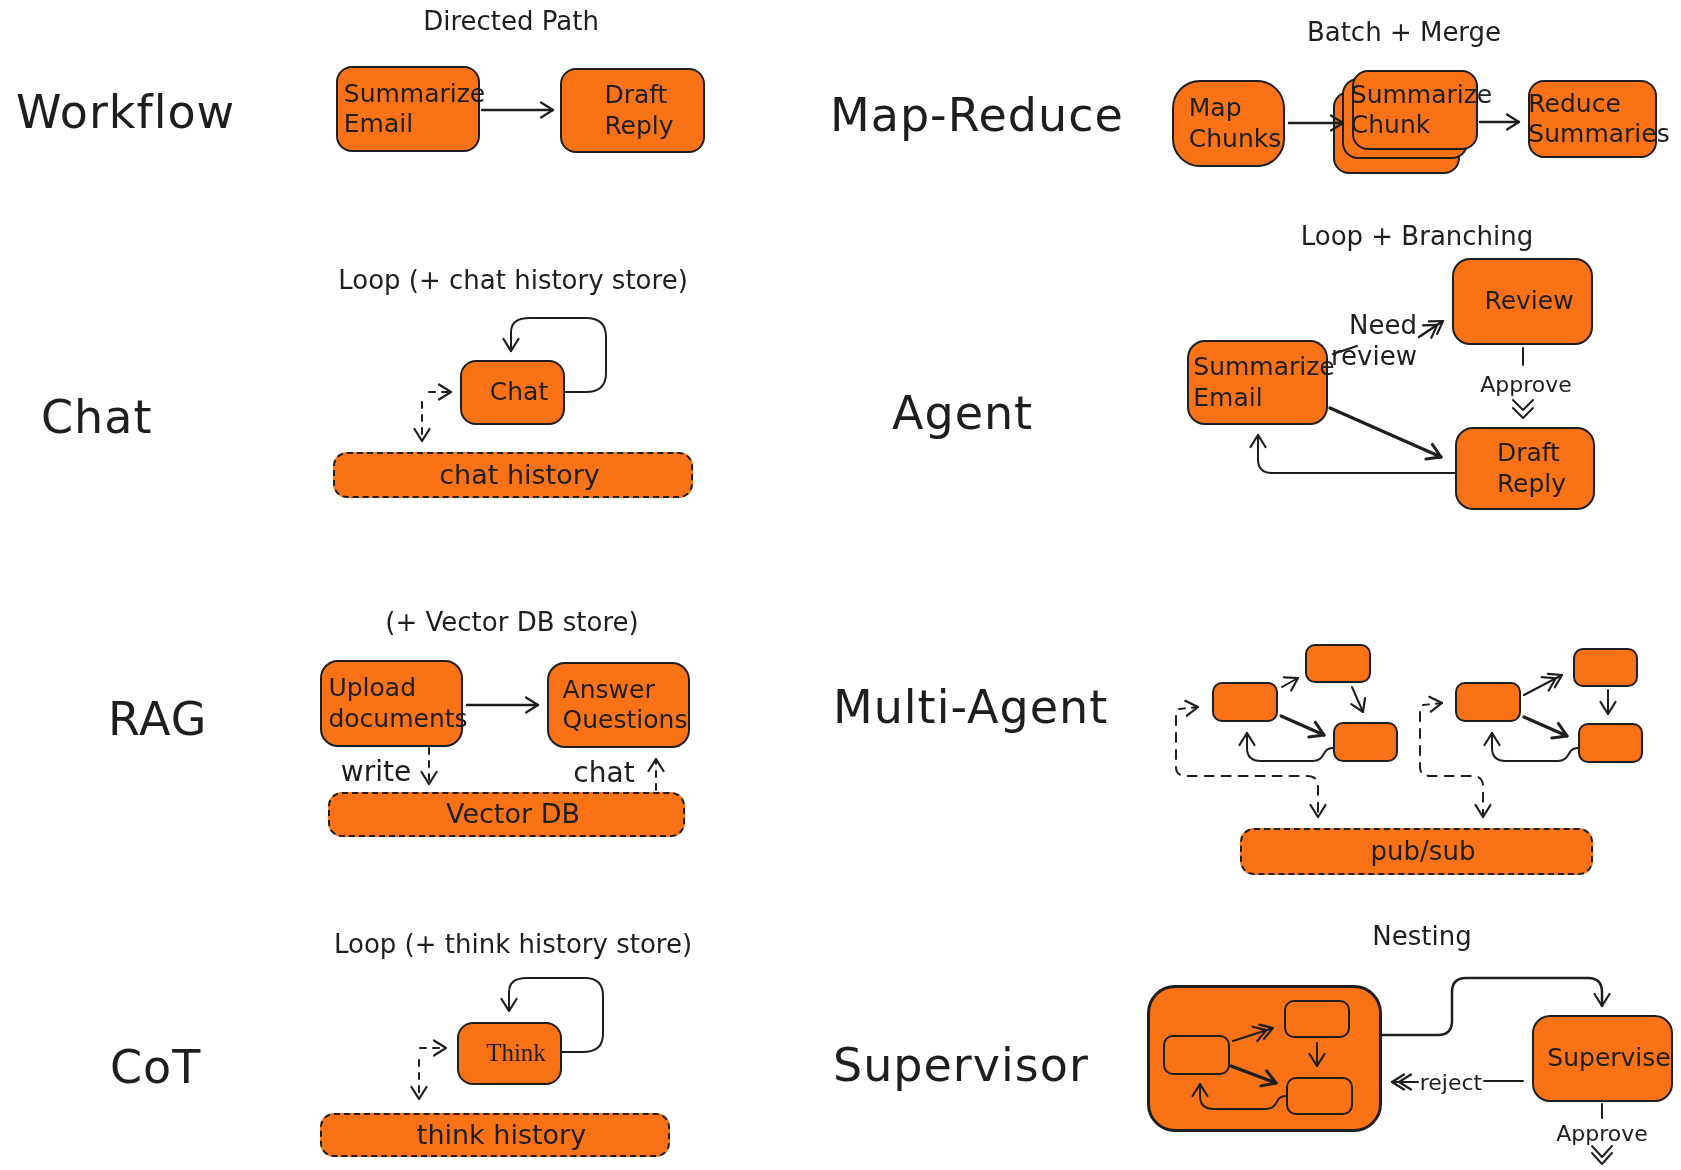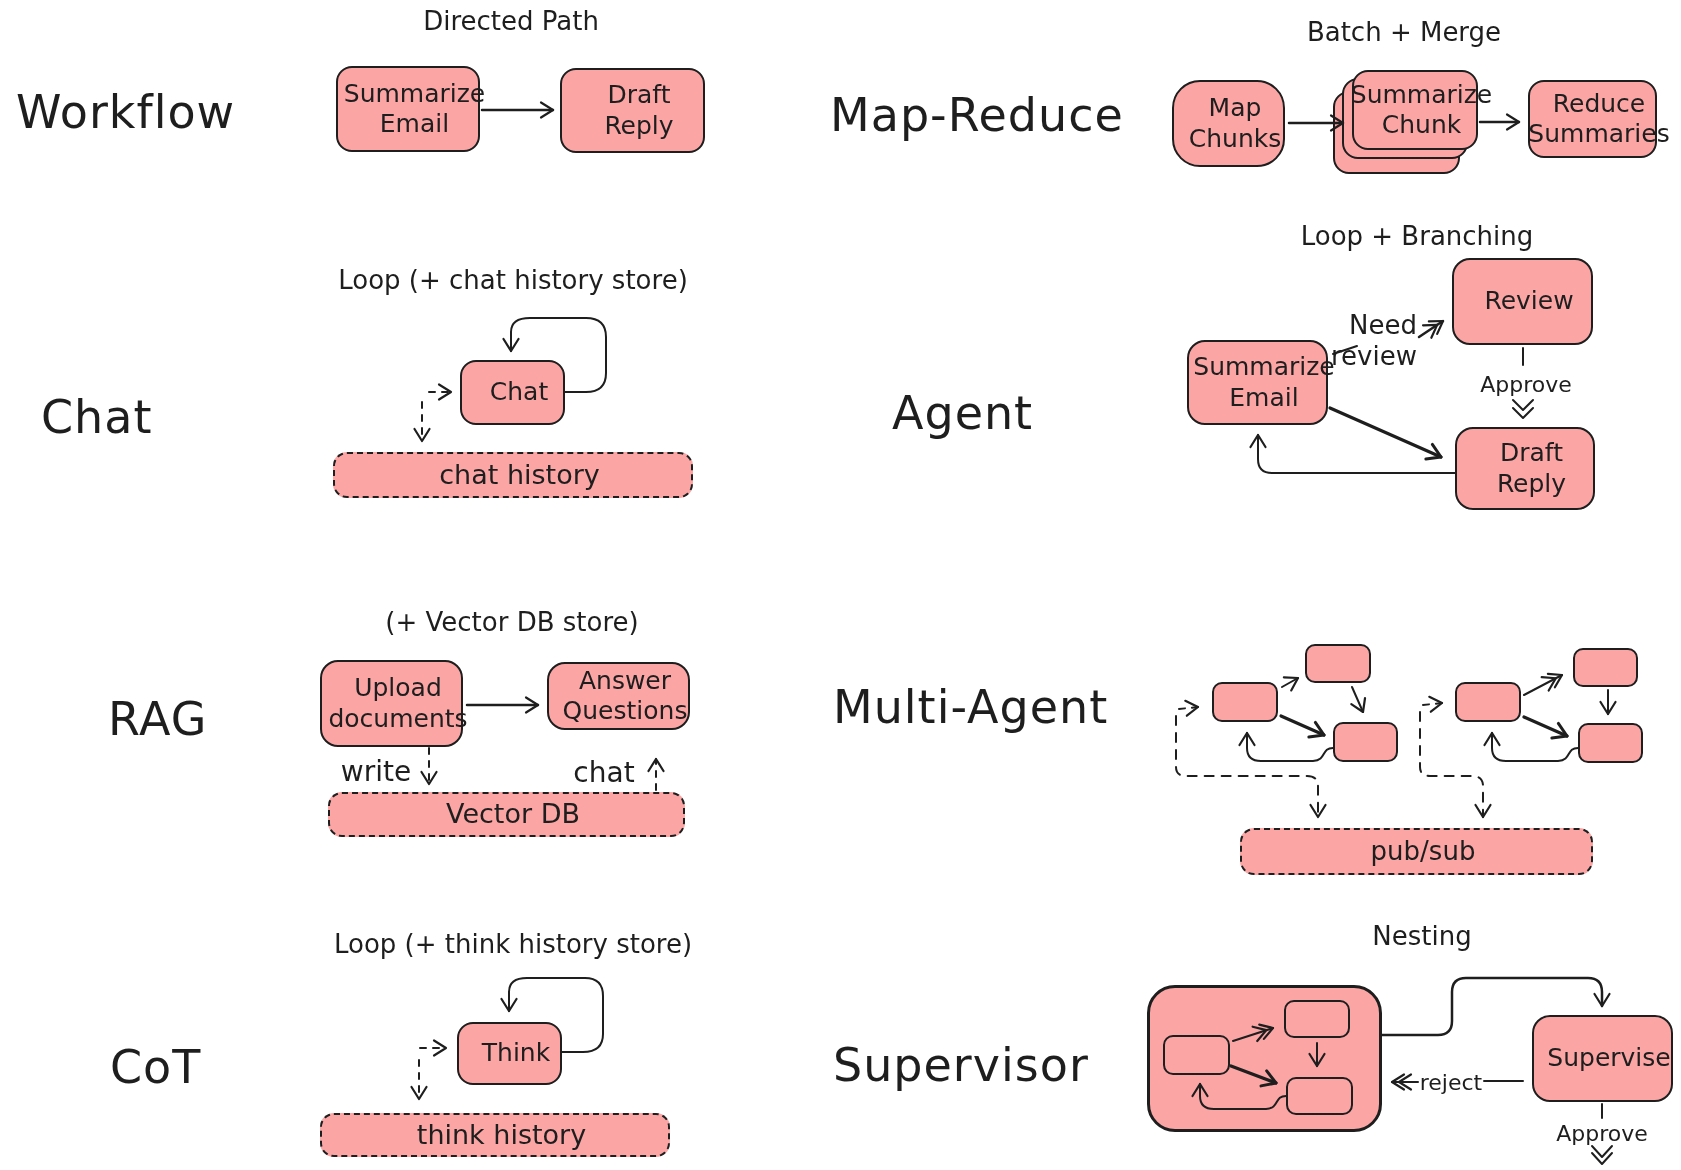--- a/index.html
+++ b/index.html
@@ -1,23 +1,23 @@
 <!DOCTYPE html>
 <html><head>
 <meta charset="utf-8">
 <style>
   html,body{margin:0;padding:0;background:#fff;}
   #canvas{
     position:relative;width:1681px;height:1170px;background:#ffffff;
     font-family:"DejaVu Sans",sans-serif;color:#1e1e1e;overflow:hidden;
   }
   .node{
-    position:absolute;box-sizing:border-box;background:#fca5a5;
+    position:absolute;box-sizing:border-box;background:#f97316;
     border:2.5px solid #1e1e1e;border-radius:16px;
-    display:flex;align-items:center;justify-content:center;text-align:center;
+    display:flex;align-items:center;justify-content:center;text-align:left;
     font-size:25px;line-height:1.22;white-space:pre-line;z-index:3;padding-left:13px;
   }
   .node.small{border-radius:10px;border-width:2.3px;z-index:3;}
   .node.dashed{border-style:dashed;border-radius:14px;font-size:27px;}
   .node.ghost{z-index:2;}
   .node.container{z-index:1;border-width:3px;border-radius:28px;}
   .title{
     position:absolute;transform:translateX(-50%);font-size:26px;white-space:nowrap;z-index:4;
   }
   .biglabel{
@@ -76,33 +76,33 @@
   <div class="node dashed" style="left:333px;top:452px;width:360px;height:46px;">chat history</div>
 
   <div class="node" style="left:1187px;top:340px;width:141px;height:85px;border-radius:18px;">Summarize
 Email</div>
   <div class="node" style="left:1452px;top:258px;width:141px;height:87px;border-radius:18px;">Review</div>
   <div class="node" style="left:1455px;top:427px;width:140px;height:83px;border-radius:18px;">Draft
 Reply</div>
 
   <div class="node" style="left:320px;top:660px;width:143px;height:87px;border-radius:18px;">Upload
 documents</div>
-  <div class="node" style="left:547px;top:662px;width:143px;height:68px;border-radius:18px;">Answer
+  <div class="node" style="left:547px;top:662px;width:143px;height:86px;border-radius:18px;">Answer
 Questions</div>
   <div class="node dashed" style="left:328px;top:792px;width:357px;height:45px;">Vector DB</div>
 
   <div class="node small" style="left:1212px;top:682px;width:66px;height:40px;"></div>
   <div class="node small" style="left:1305px;top:644px;width:66px;height:39px;"></div>
   <div class="node small" style="left:1333px;top:722px;width:65px;height:40px;"></div>
   <div class="node small" style="left:1455px;top:682px;width:66px;height:40px;"></div>
   <div class="node small" style="left:1573px;top:648px;width:65px;height:39px;"></div>
   <div class="node small" style="left:1578px;top:723px;width:65px;height:40px;"></div>
   <div class="node dashed" style="left:1240px;top:828px;width:353px;height:47px;font-size:26px;">pub/sub</div>
 
-  <div class="node" style="left:457px;top:1022px;width:105px;height:63px;">Think</div>
+  <div class="node" style="left:457px;top:1022px;width:105px;height:63px;font-family:Liberation Serif, serif;">Think</div>
   <div class="node dashed" style="left:320px;top:1113px;width:350px;height:44px;">think history</div>
 
   <div class="node container" style="left:1147px;top:985px;width:235px;height:147px;"></div>
   <div class="node small" style="left:1163px;top:1035px;width:67px;height:40px;"></div>
   <div class="node small" style="left:1284px;top:1000px;width:66px;height:38px;"></div>
   <div class="node small" style="left:1286px;top:1077px;width:67px;height:38px;"></div>
   <div class="node" style="left:1532px;top:1015px;width:141px;height:87px;border-radius:18px;">Supervise</div>
 
   <div class="elabel right" style="left:1317px;top:310px;width:100px;font-size:26px;">Need
 review</div>

